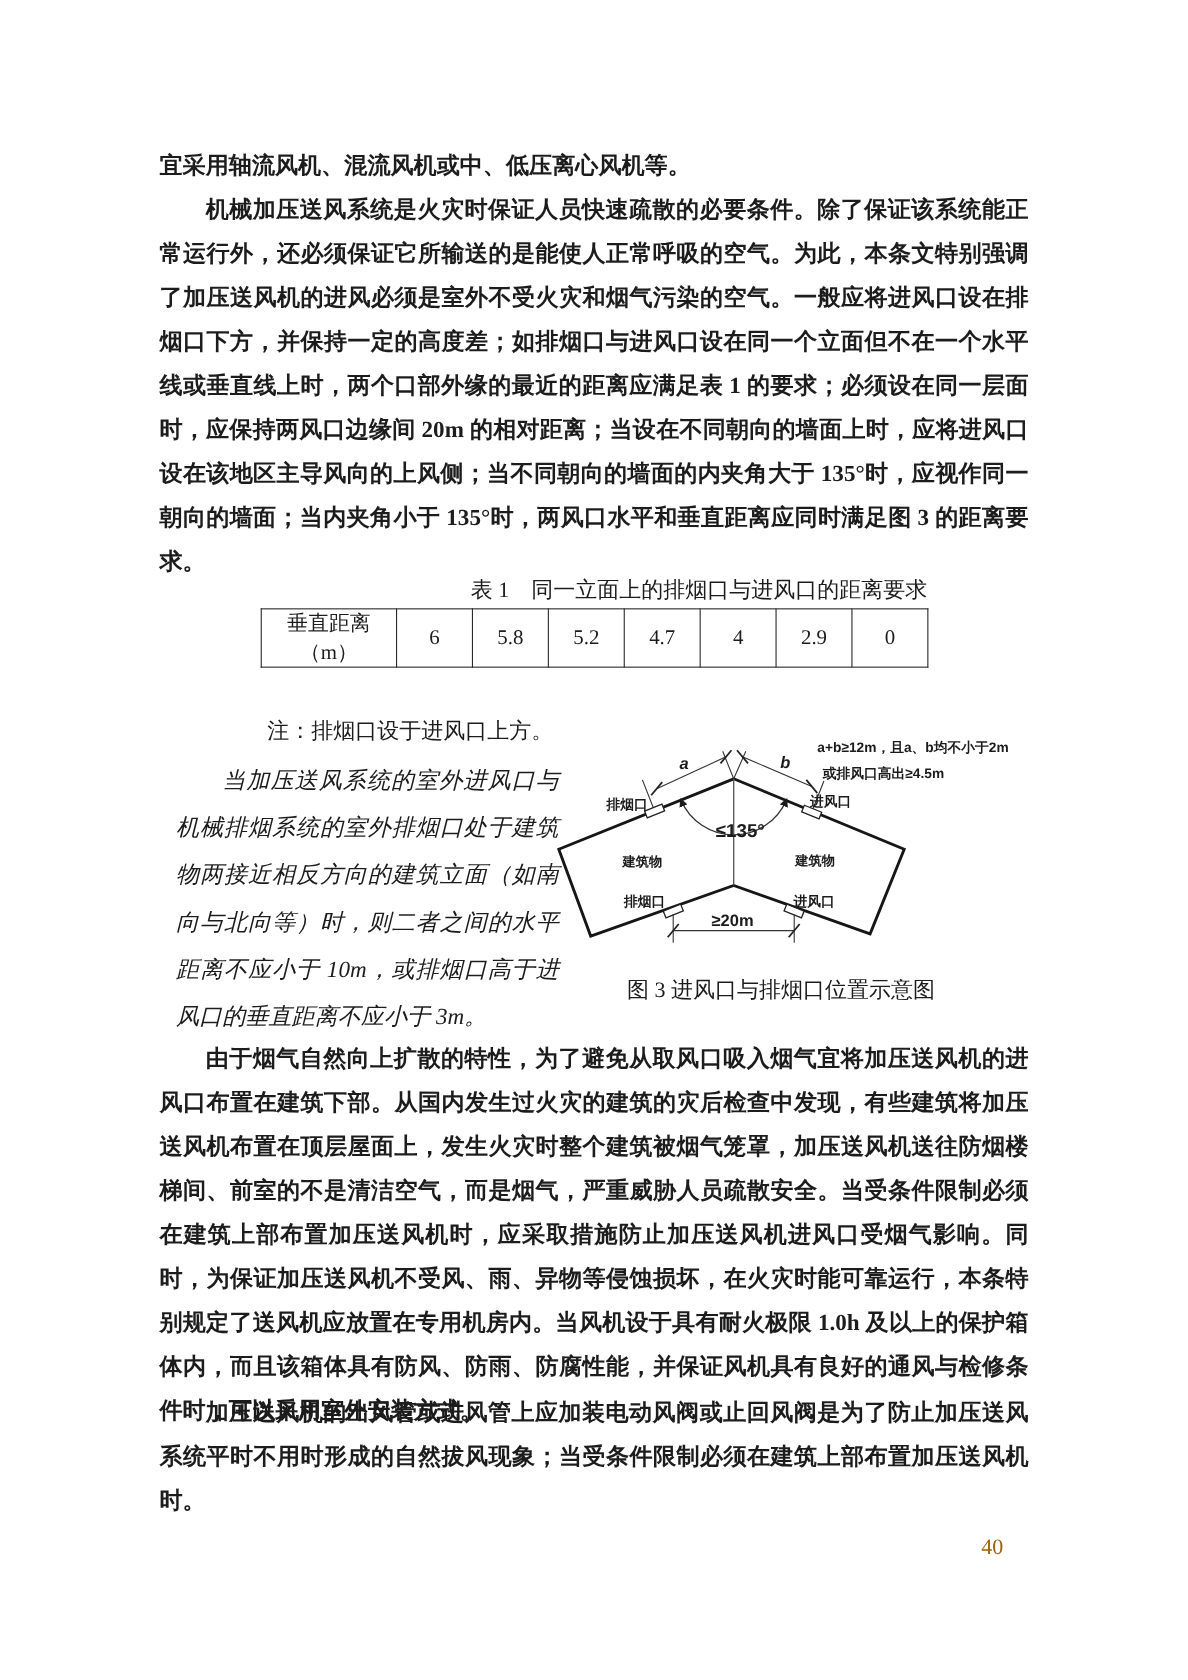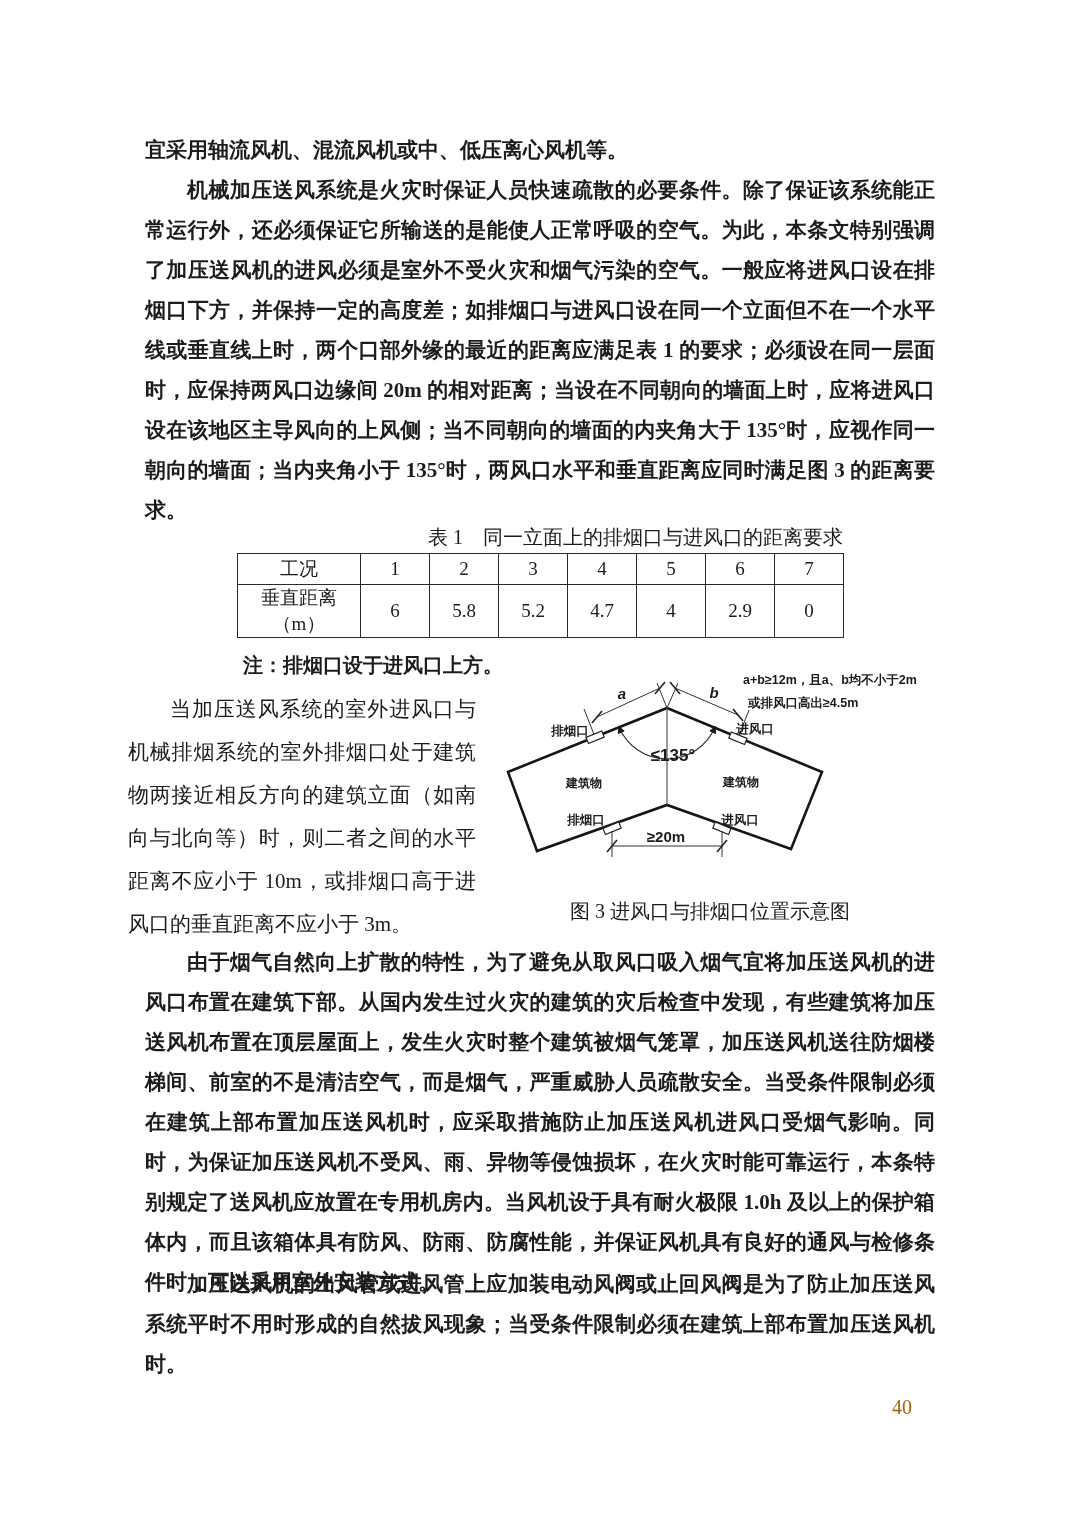--- a/index.html
+++ b/index.html
@@ -32,21 +32,21 @@
   table.dist td{
     border:1.4px solid #2a2a2a;
     text-align:center;
     vertical-align:middle;
     height:30px;
     padding:0;
   }
   .tbl-note{font-size:20px;line-height:24px;color:#1c1c1c;}
   .figure-caption{
     font-size:20px;line-height:22px;text-align:center;color:#1c1c1c;
-    margin-top:16px;padding-right:25px;
+    margin-top:4px;padding-right:25px;
   }
   .wrap-col{
     font-size:21px;line-height:43px;text-align:justify;text-indent:2em;color:#1c1c1c;
   }
   .page-num{font-size:20px;color:#a16207;}
   svg text{fill:#1b1b1b;font-family:"Liberation Sans","DejaVu Sans",sans-serif;}
   svg .cad{font-weight:600;}
 </style>
 </head>
 <body>
@@ -63,45 +63,35 @@
       <col style="width:69px">
       <col style="width:69px">
       <col style="width:69px">
     <col style="width:69px">
       <col style="width:69px">
       <col style="width:69px">
       <col style="width:69px">
   </colgroup>
   <tbody>
     <tr>
-      <td>工况</td>
-      <td>1</td>
-      <td>2</td>
-      <td>3</td>
-      <td>4</td>
-      <td>5</td>
-      <td>6</td>
-      <td>7</td>
-    </tr>
-    <tr>
       <td>垂直距离（m）</td>
       <td>6</td>
       <td>5.8</td>
       <td>5.2</td>
       <td>4.7</td>
       <td>4</td>
       <td>2.9</td>
       <td>0</td>
     </tr>
   </tbody>
 </table>
 
-<div class="abs tbl-note" style="left:243px;top:653px;font-weight:bold;">注：排烟口设于进风口上方。</div>
+<div class="abs tbl-note" style="left:243px;top:653px;">注：排烟口设于进风口上方。</div>
 
-<div class="abs wrap-col" style="left:128px;top:688px;width:348px;">当加压送风系统的室外进风口与机械排烟系统的室外排烟口处于建筑物两接近相反方向的建筑立面（如南向与北向等）时，则二者之间的水平距离不应小于 10m，或排烟口高于进风口的垂直距离不应小于 3m。</div>
+<div class="abs wrap-col" style="left:160px;top:688px;width:348px;font-style:italic;">当加压送风系统的室外进风口与机械排烟系统的室外排烟口处于建筑物两接近相反方向的建筑立面（如南向与北向等）时，则二者之间的水平距离不应小于 10m，或排烟口高于进风口的垂直距离不应小于 3m。</div>
 
 <div class="abs" style="left:500px;top:665px;width:445px;">
   <svg width="445" height="215" viewBox="0 0 445 215">
     <defs>
       <marker id="arr" viewBox="0 0 10 10" refX="8" refY="5" markerWidth="6.5" markerHeight="6.5" orient="auto-start-reverse">
         <path d="M0,0 L10,5 L0,10 z" fill="#1b1b1b"></path>
       </marker>
     </defs>
 
     <polygon points="167,43 322,107 291,184 167,140 37,186 8,107" fill="none" stroke="#161616" stroke-width="2.6"></polygon>

